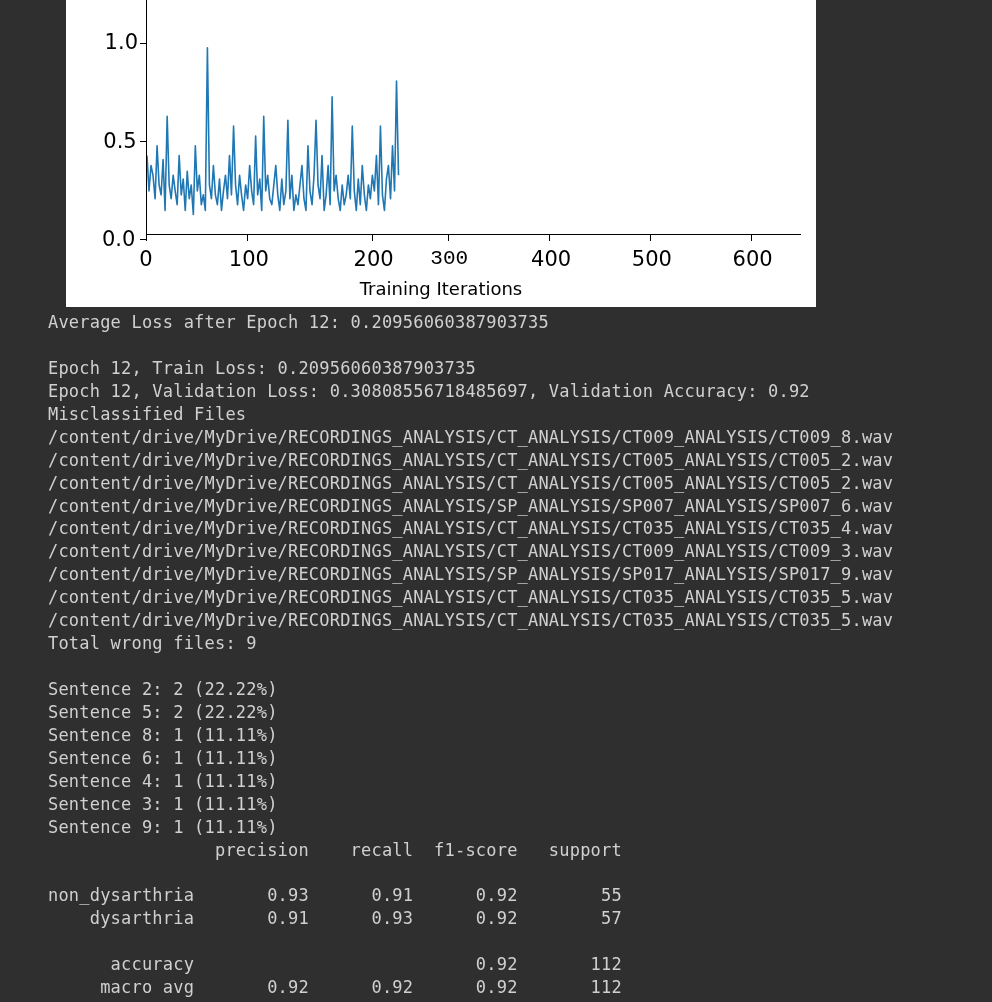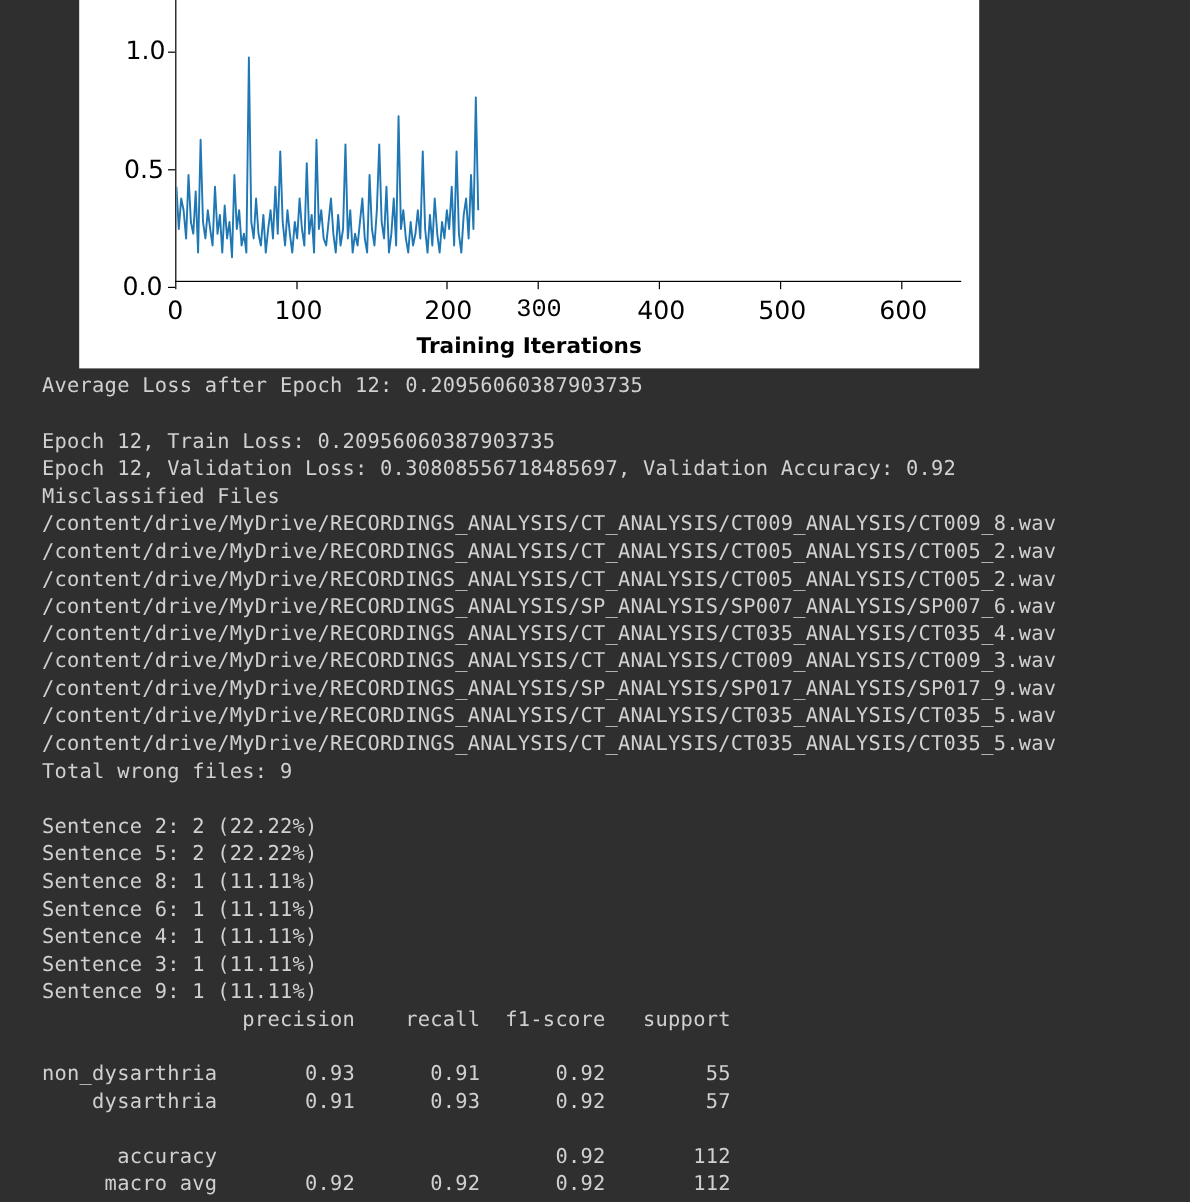--- a/index.html
+++ b/index.html
@@ -54,30 +54,29 @@
     border-left: 1px solid #000;
   }
   .xlabel {
     position: absolute;
     left: 50%;
     bottom: 6px;
     transform: translateX(-50%);
     color: #000;
     font-family: "DejaVu Sans", Arial, sans-serif;
     font-size: 18px;
-    font-weight: bold;
   }
   svg.loss-line {
     position: absolute;
     left: 0; top: 0;
     width: 100%;
     height: 100%;
   }
   .output-text {
-    margin-left: 35px;
+    margin-left: 48px;
     margin-top: 4px;
     white-space: pre;
     font-family: "DejaVu Sans Mono","Menlo","Consolas",monospace;
     color: #d0d0d0;
     letter-spacing: 0.2px;
   }
 </style>
 </head>
 <body>
 

